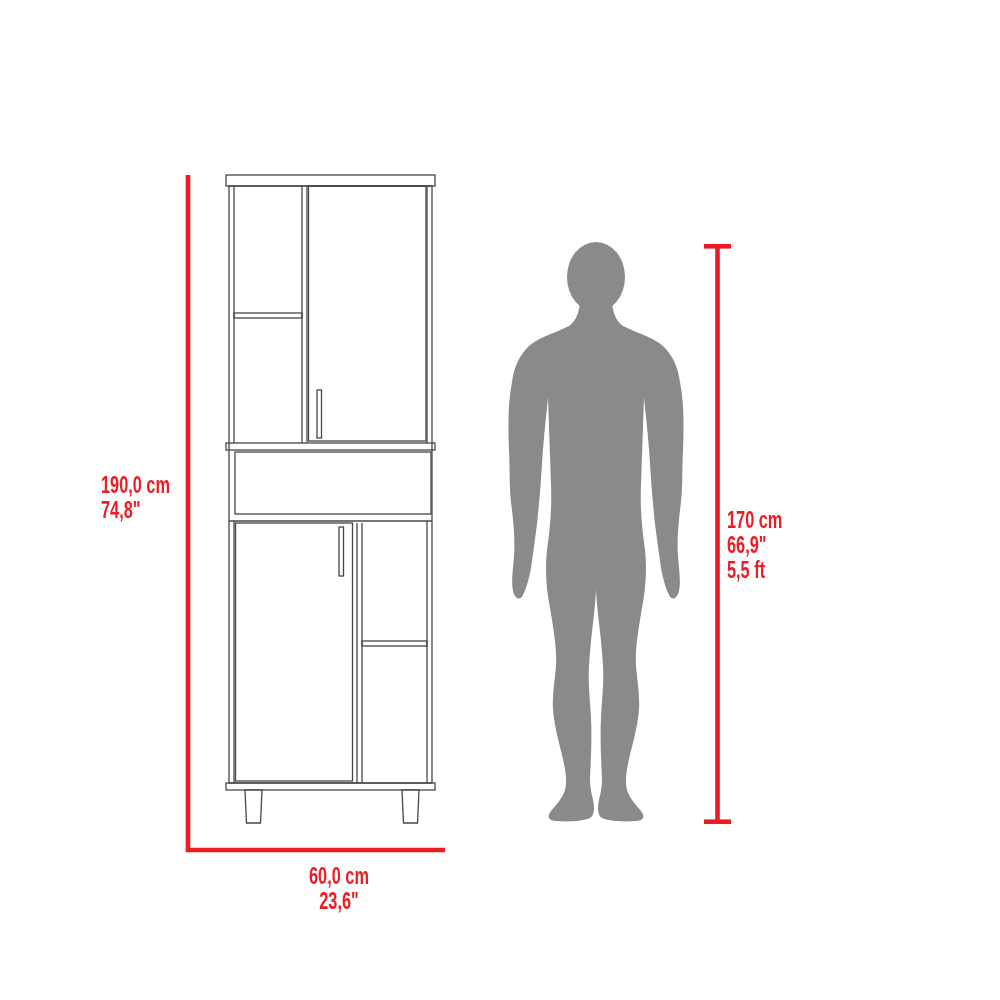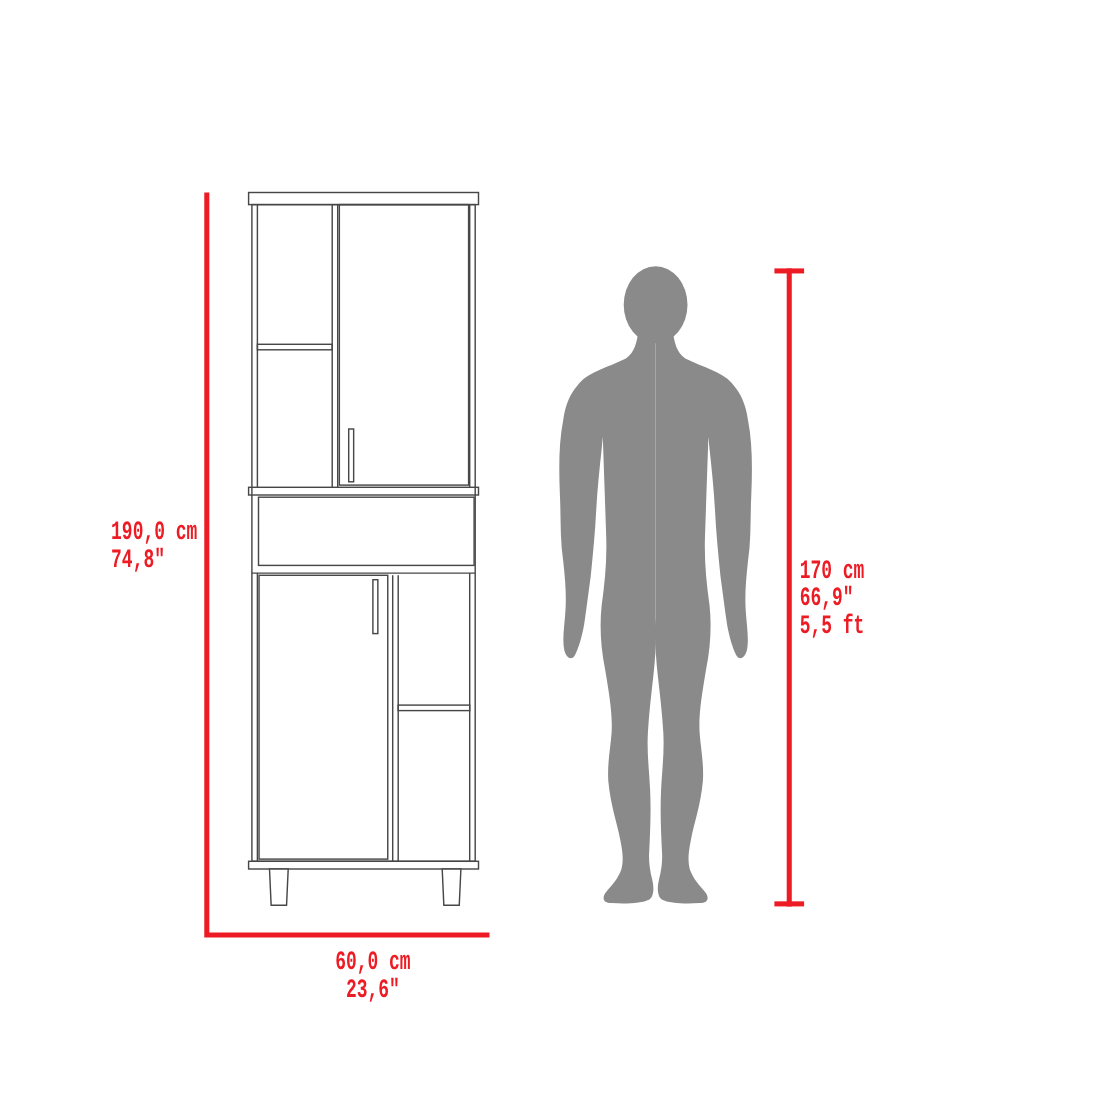--- a/index.html
+++ b/index.html
@@ -1,18 +1,18 @@
 <!DOCTYPE html>
 <html style="--dimension-red: #ed1c24; --silhouette-gray: #8a8a8a; --line-dark: #474747; --background: #ffffff;"><head>
 <meta charset="utf-8">
 <style>
   html,body{margin:0;padding:0;background:#fff;}
   .canvas{
     position:relative;width:997px;height:1000px;background:var(--background,#fff);
-    font-family:Liberation Mono, monospace;overflow:hidden;
+    font-family:Liberation Sans, sans-serif;overflow:hidden;
   }
   svg{position:absolute;left:0;top:0;}
   .cab{stroke:var(--line-dark,#474747);stroke-width:1.3;fill:none;}
   .cab-fill{stroke:var(--line-dark,#474747);stroke-width:1.3;fill:#ffffff;}
   .dim{stroke:var(--dimension-red,#ed1c24);stroke-width:4.6;fill:none;stroke-linecap:butt;stroke-linejoin:miter;}
   .sil{fill:var(--silhouette-gray,#8a8a8a);stroke:none;}
   .dim-label{
     position:absolute;color:var(--dimension-red,#ed1c24);font-weight:bold;
     font-size:24px;line-height:25px;letter-spacing:0px;white-space:nowrap;
   }

